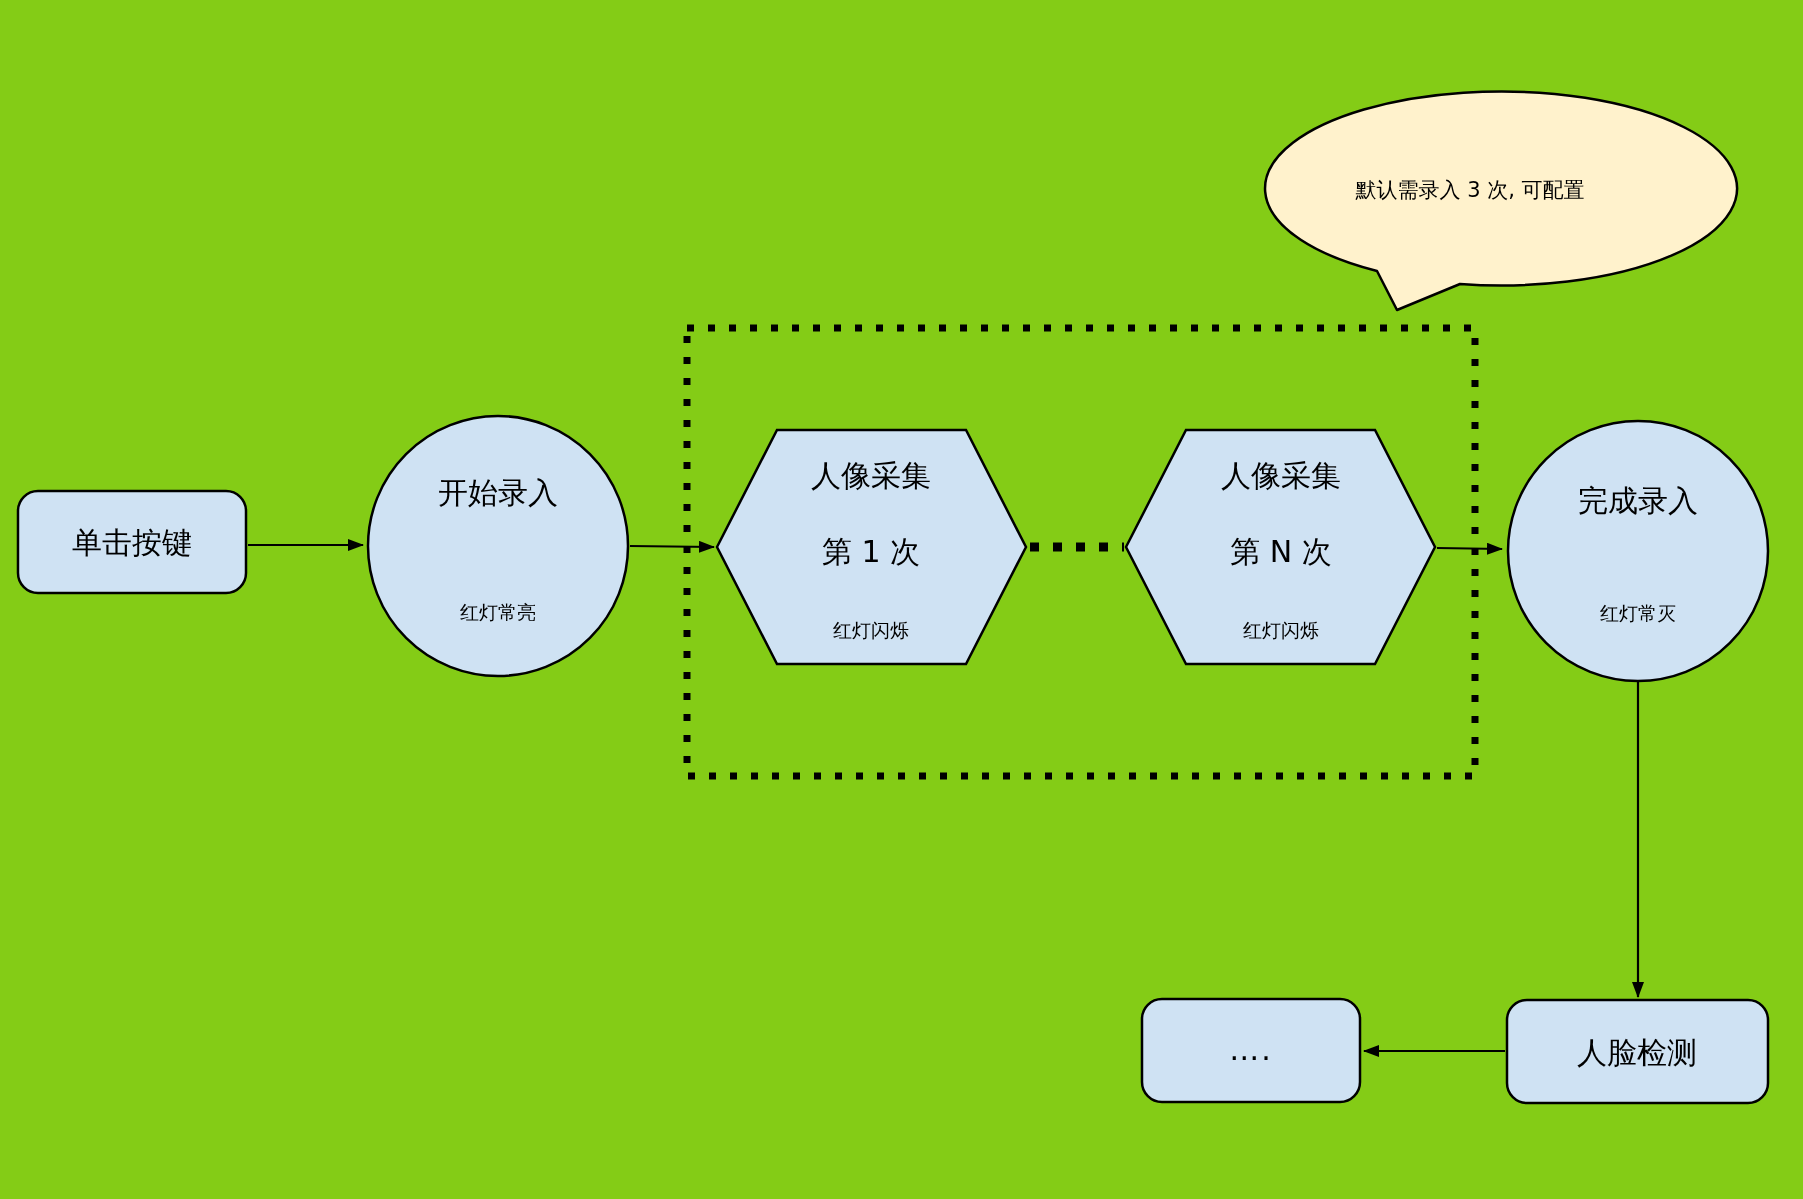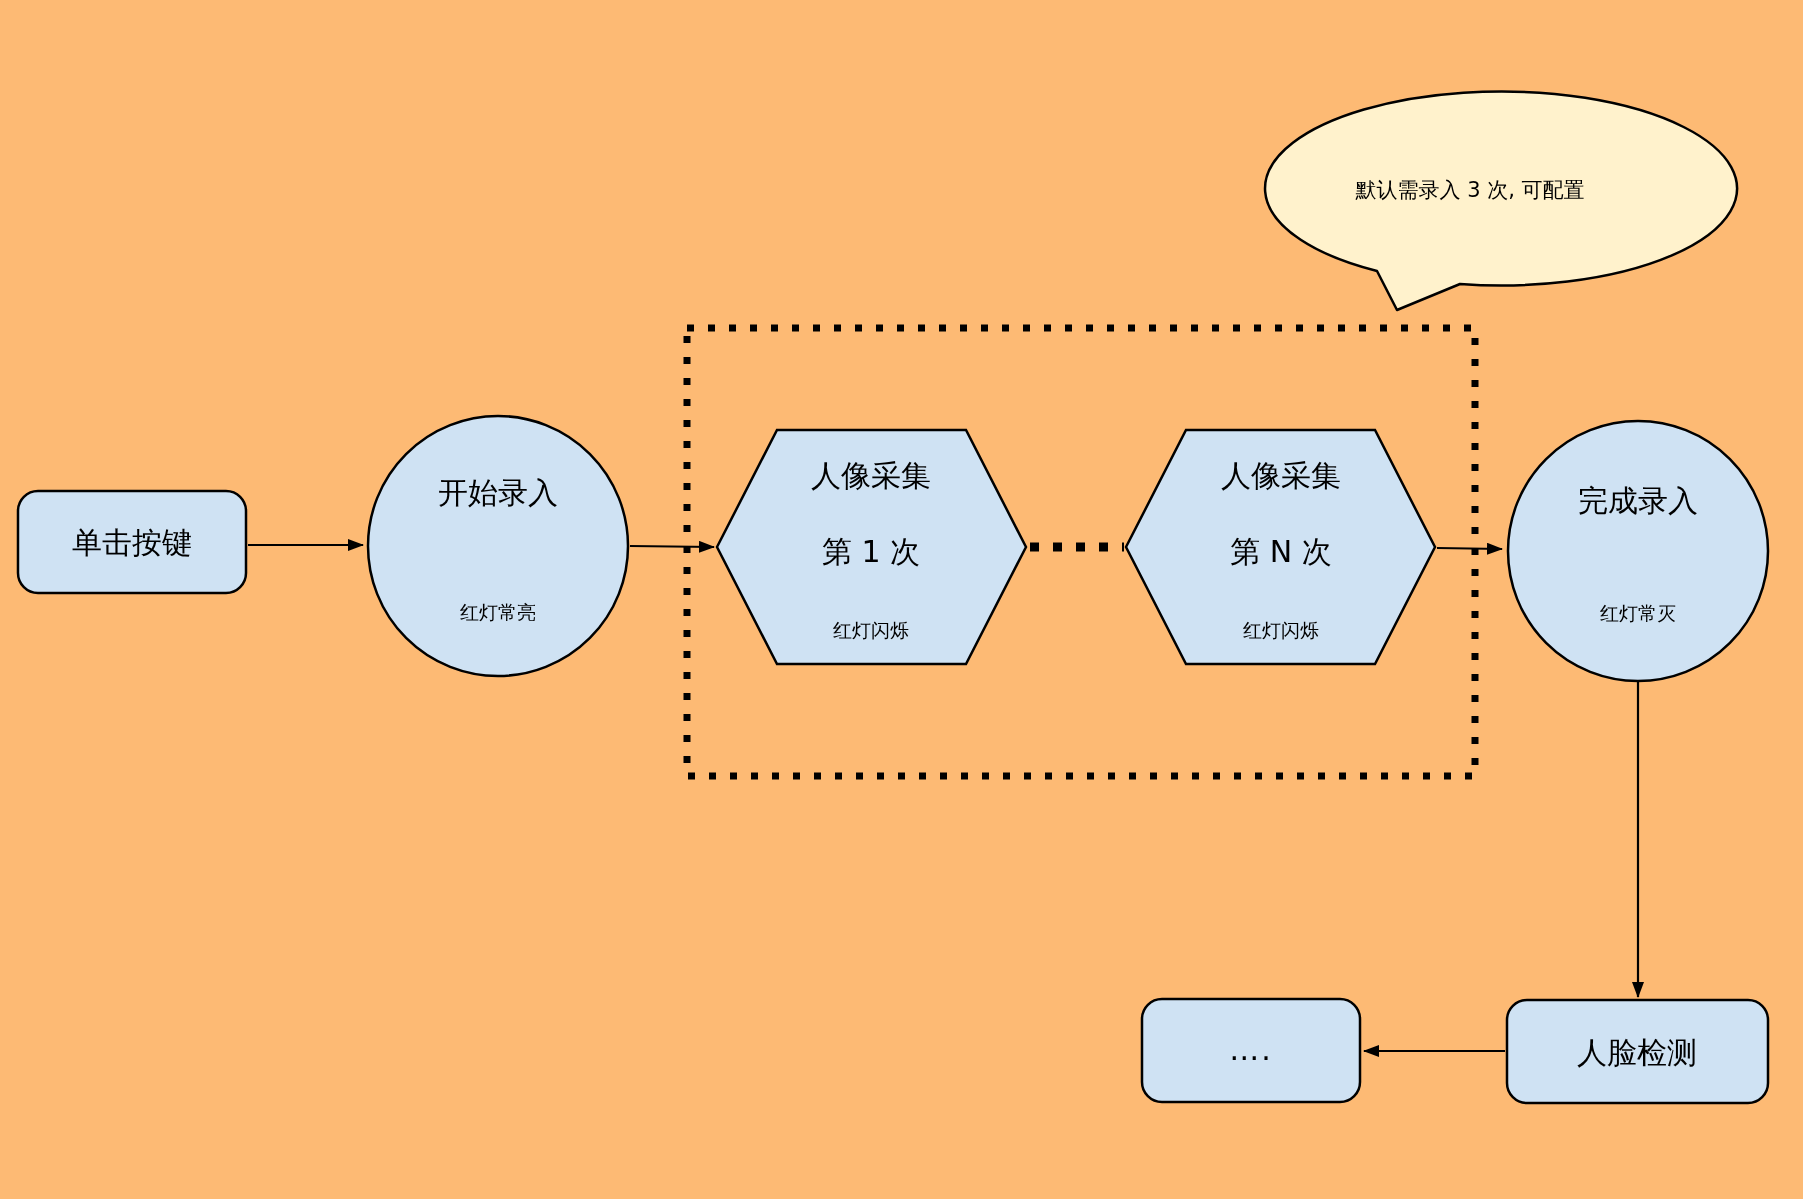--- a/index.html
+++ b/index.html
@@ -3,21 +3,21 @@
 <meta charset="utf-8">
 <style>
   html, body {
     margin: 0;
     padding: 0;
     background: #ffffff;
   }
   .canvas-wrap {
     width: 1803px;
     height: 1199px;
-    background: #fdba74;
+    background: #84cc16;
     position: relative;
   }
   svg {
     display: block;
     font-family: "DejaVu Sans", "Liberation Sans", sans-serif;
   }
   text {
     fill: #000000;
   }
   .lbl-main  { font-size: 30px; }

